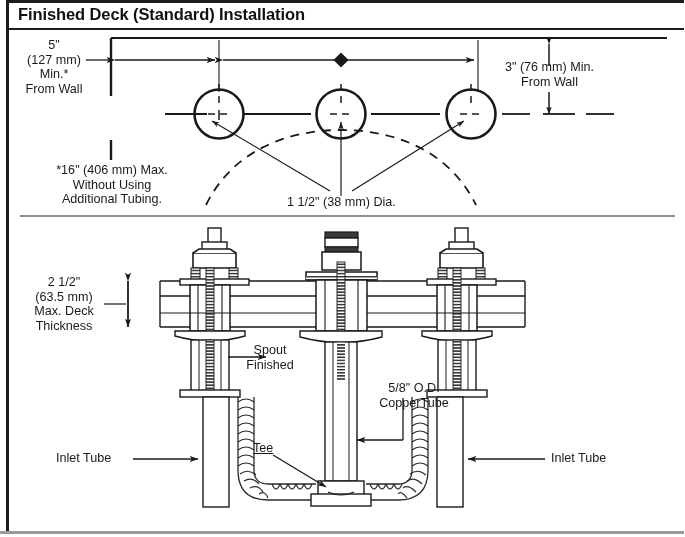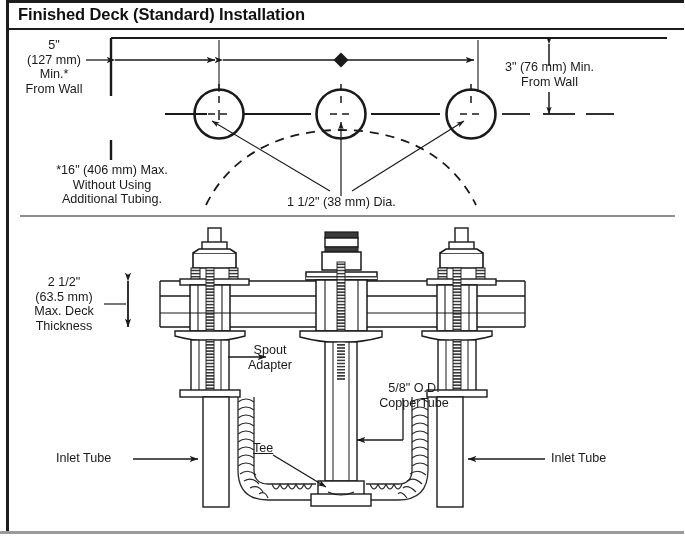--- a/index.html
+++ b/index.html
@@ -321,21 +321,21 @@
     <line x1="133" y1="459" x2="198" y2="459" stroke="#1a1a1a" stroke-width="1.3" marker-end="url(#ah)"></line>
     <line x1="545" y1="459" x2="468" y2="459" stroke="#1a1a1a" stroke-width="1.3" marker-end="url(#ah)"></line>
   </svg>
 
   <div class="lbl c" style="left:22px; top:275px; width:84px;">2 1/2"
 (63.5 mm)
 Max. Deck
 Thickness</div>
 
   <div class="lbl c" style="left:238px; top:343px; width:64px;">Spout
-Adapter</div>
+Finished</div>
 
   <div class="lbl c" style="left:366px; top:381px; width:96px;">5/8" O.D.
 CopperTube</div>
 
   <div class="lbl" style="left:253px; top:441px;text-decoration:underline;">Tee</div>
 
   <div class="lbl" style="left:56px; top:451px;">Inlet Tube</div>
 
   <div class="lbl" style="left:551px; top:451px;">Inlet Tube</div>
 

